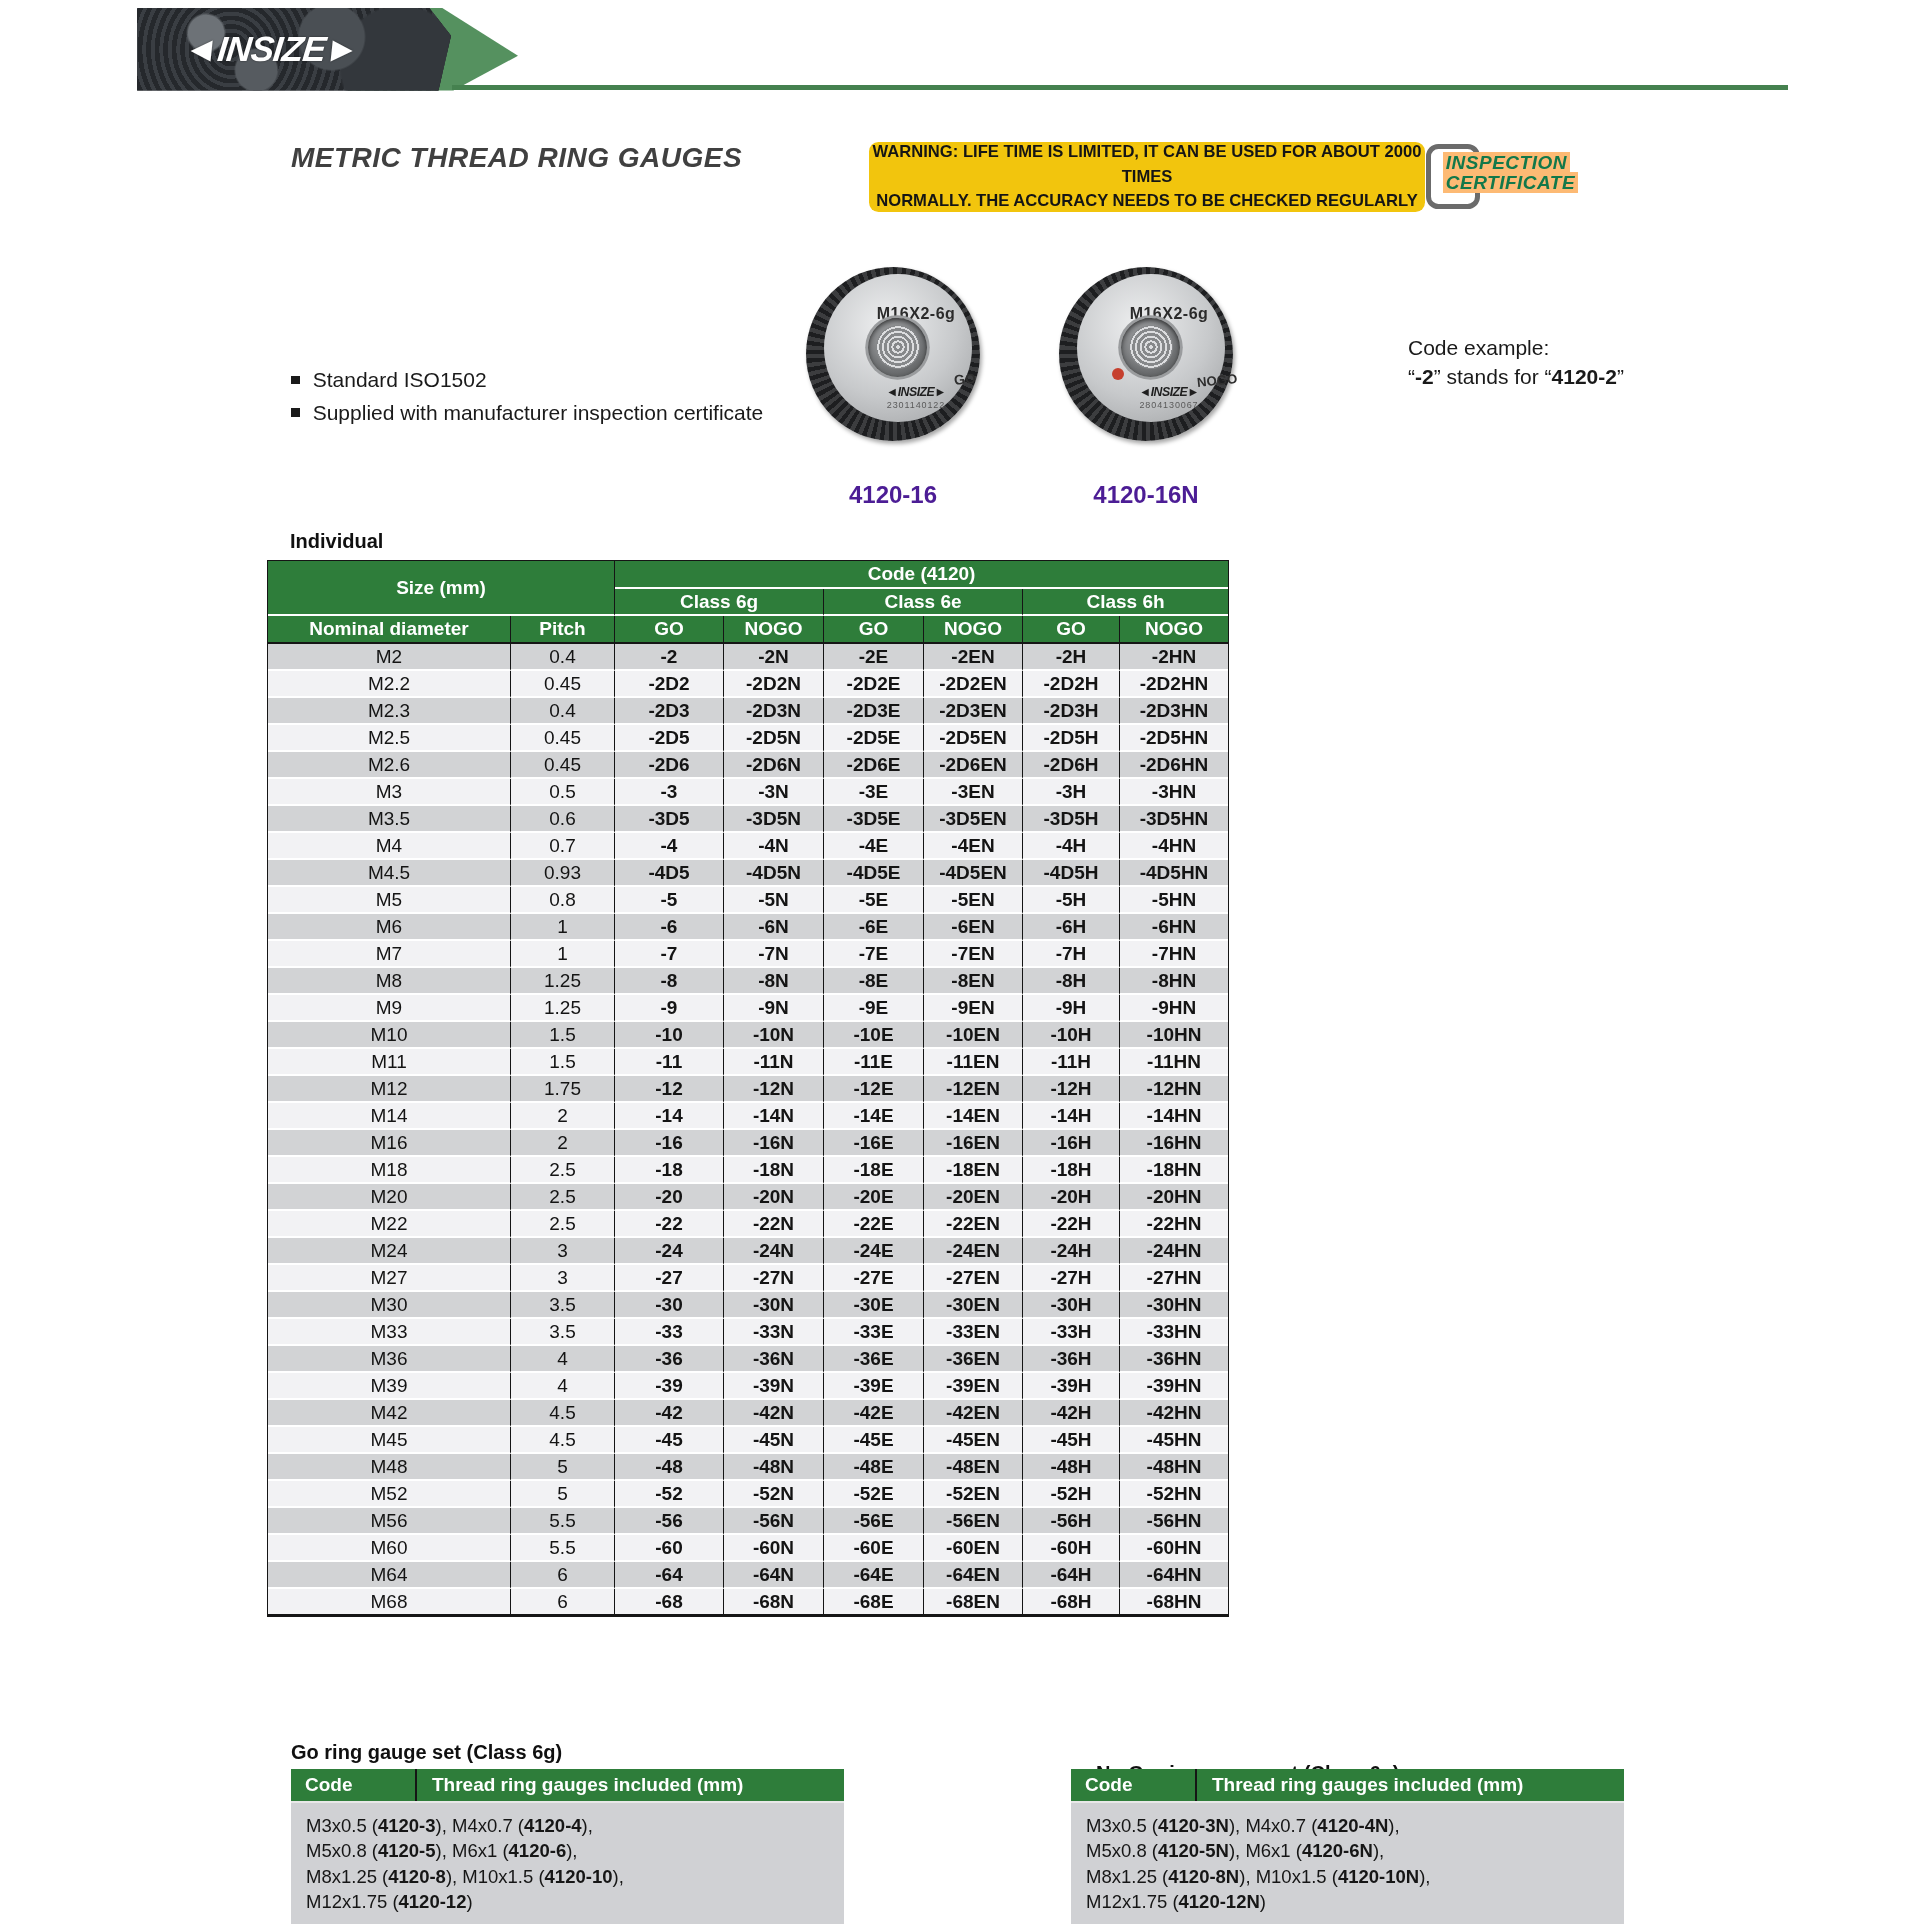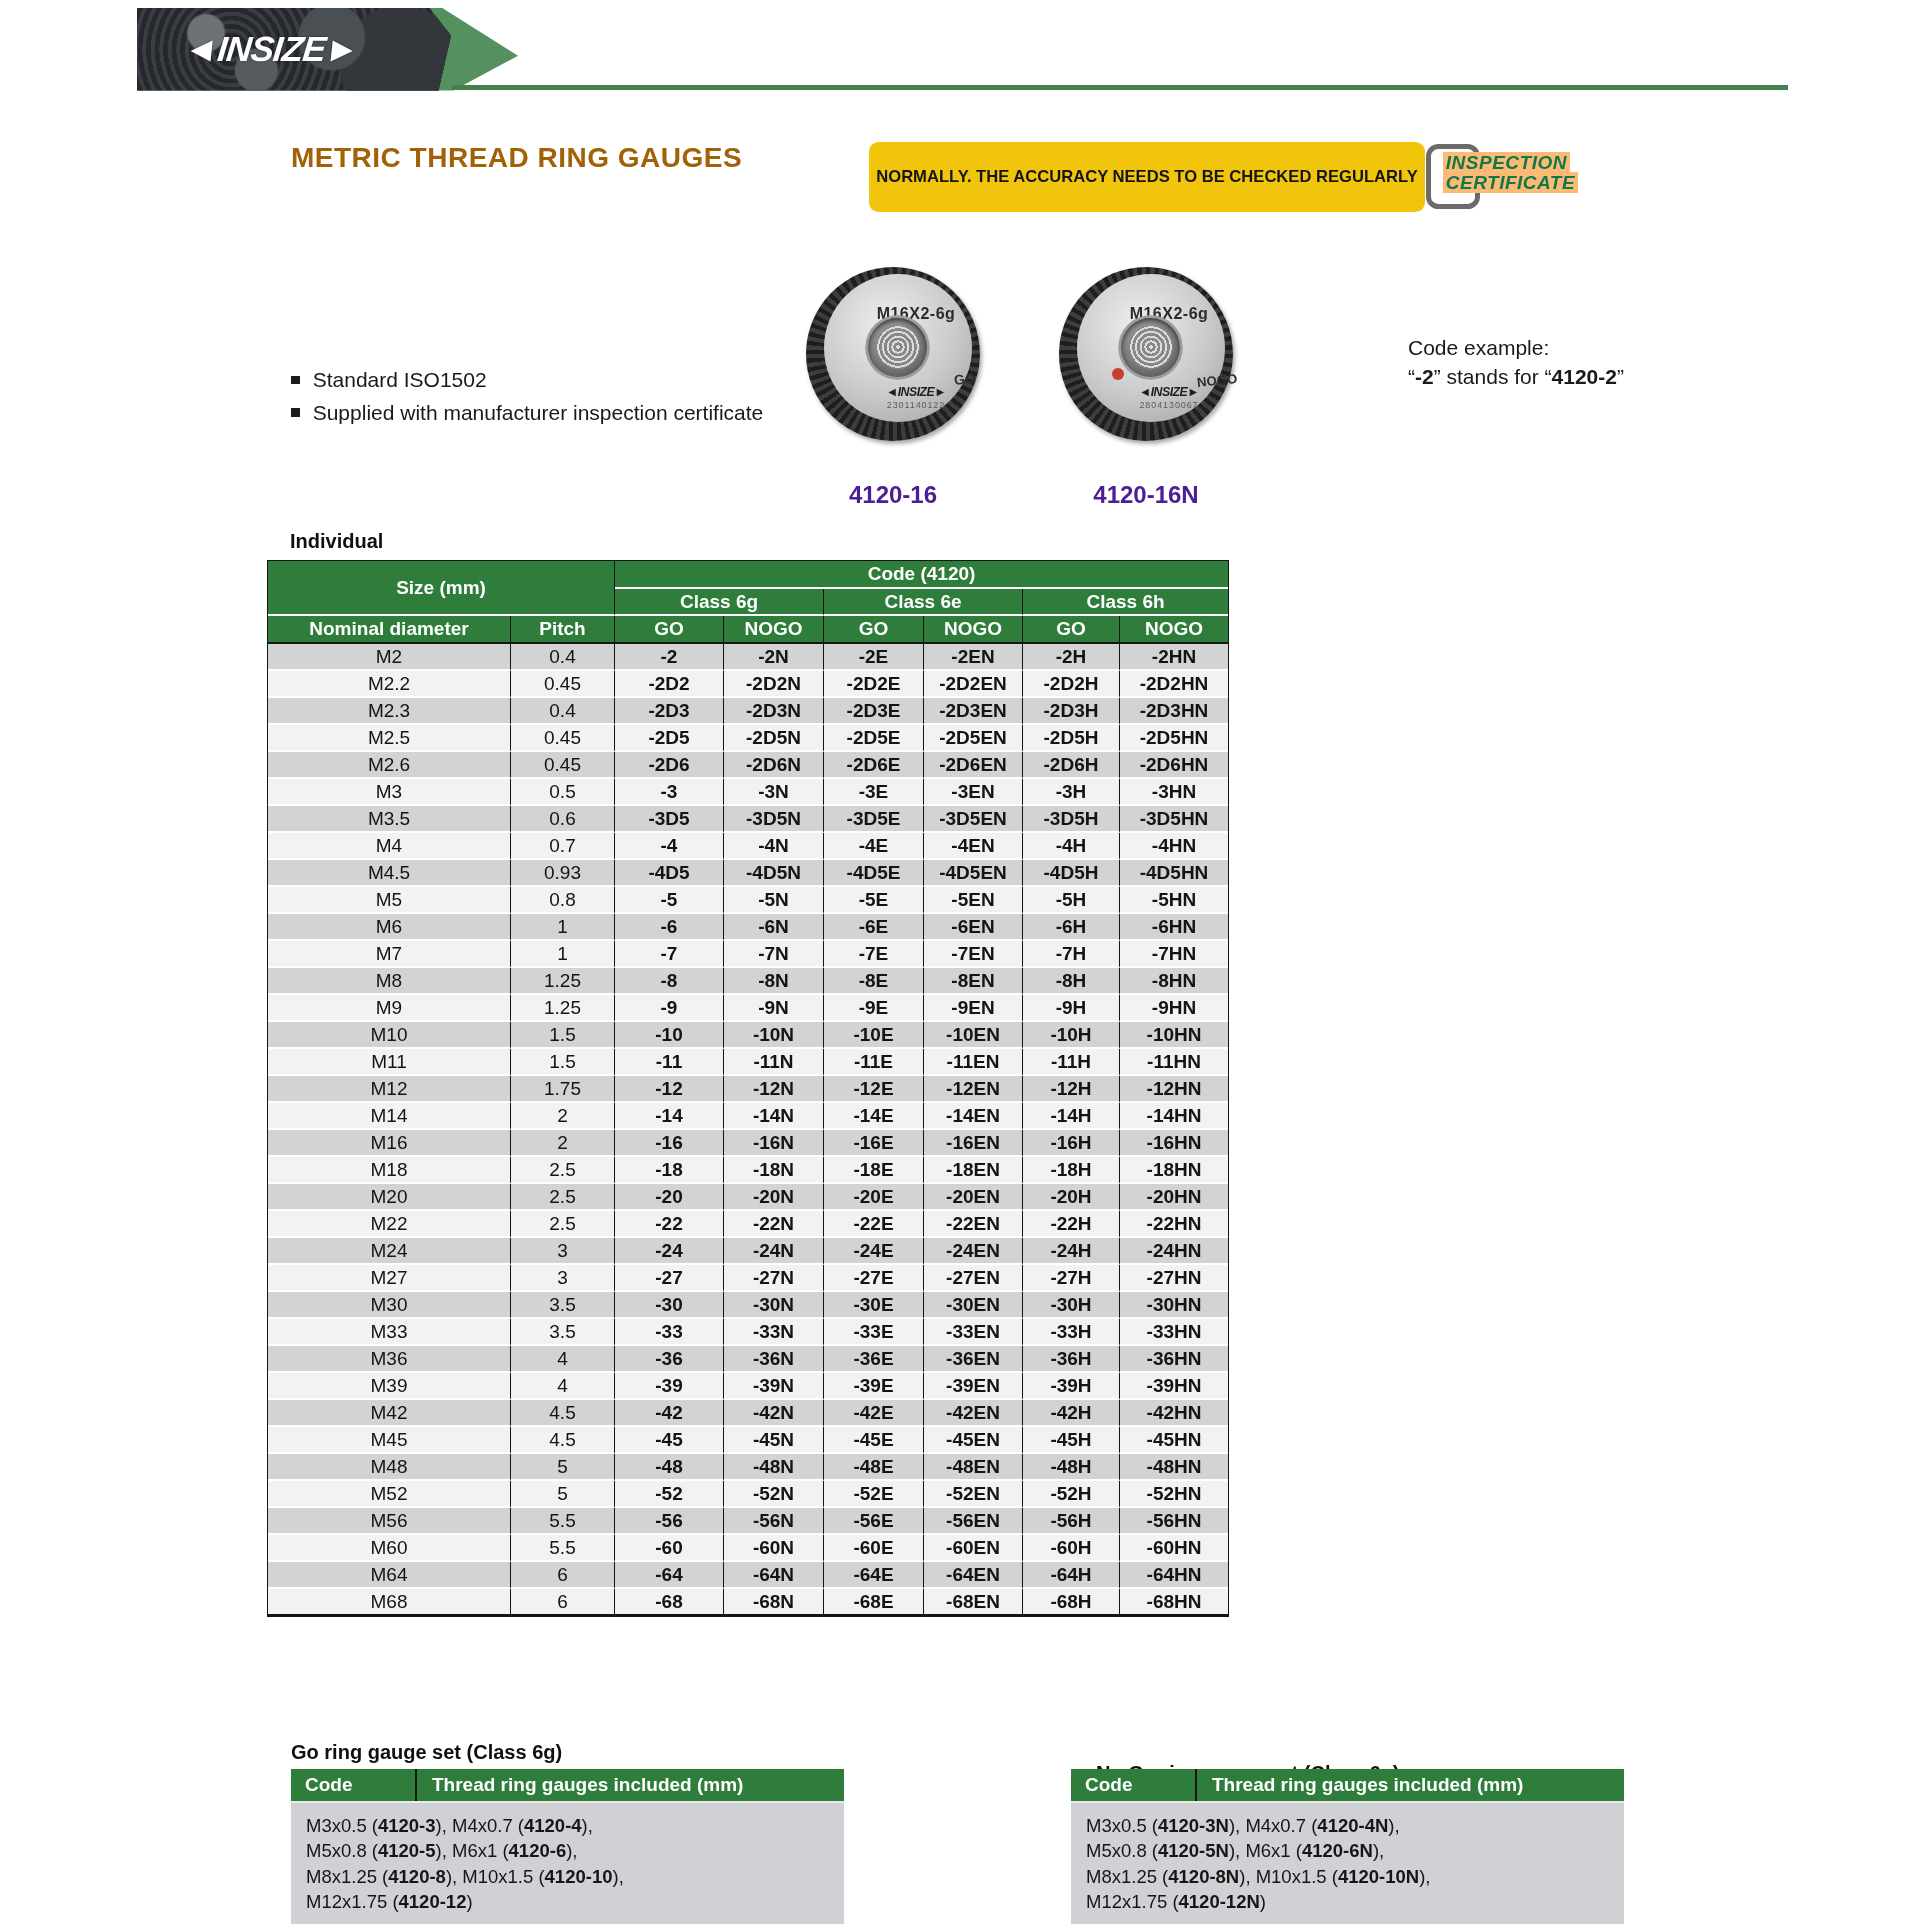--- a/index.html
+++ b/index.html
@@ -26,21 +26,21 @@
   }
   .insize-logo{
     position:absolute;left:47px;top:21px;
     font-size:35px;font-weight:bold;font-style:italic;color:#ffffff;
     letter-spacing:-0.9px;transform:skewX(-6deg);
     text-shadow:0 0 1.9px rgba(0,0,0,.6);
   }
   .green-rule{position:absolute;left:452px;top:85px;width:1336px;height:4.7px;background:#45814f;}
 
   
-  .page-title{position:absolute;left:291px;top:142px;font-size:28px;font-weight:bold;letter-spacing:0.5px;color:#a16207;}
+  .page-title{position:absolute;left:291px;top:142px;font-size:28px;font-weight:bold;letter-spacing:0.5px;color:#404040;font-style:italic;}
   .warning-box{
     position:absolute;left:869px;top:142px;width:556px;height:70px;
     background:#f2c50d;border-radius:9.5px;
     display:flex;flex-direction:column;justify-content:center;align-items:center;
     font-size:16.6px;font-weight:bold;color:#151515;line-height:24.6px;text-align:center;
   }
   .cert-logo{position:absolute;left:1424px;top:142px;width:218px;height:68px;}
   .cert-frame{
     position:absolute;left:1.9px;top:1.9px;width:44px;height:55px;
     border:5.7px solid #6b6b6b;border-radius:12.3px;background:transparent;
@@ -148,20 +148,21 @@
 <body>
 
 <div class="banner-chevron"></div>
 <div class="banner-photo">
   <div class="insize-logo">◄INSIZE►</div>
 </div>
 <div class="green-rule"></div>
 
 <div class="page-title">METRIC THREAD RING GAUGES</div>
 <div class="warning-box">
+  <div>WARNING: LIFE TIME IS LIMITED, IT CAN BE USED FOR ABOUT 2000 TIMES</div>
   <div>NORMALLY. THE ACCURACY NEEDS TO BE CHECKED REGULARLY</div>
 </div>
 <div class="cert-logo">
   <div class="cert-frame"></div>
   <div class="cert-text">
     <span>INSPECTION</span><br>
     <span>CERTIFICATE</span>
   </div>
 </div>
 

